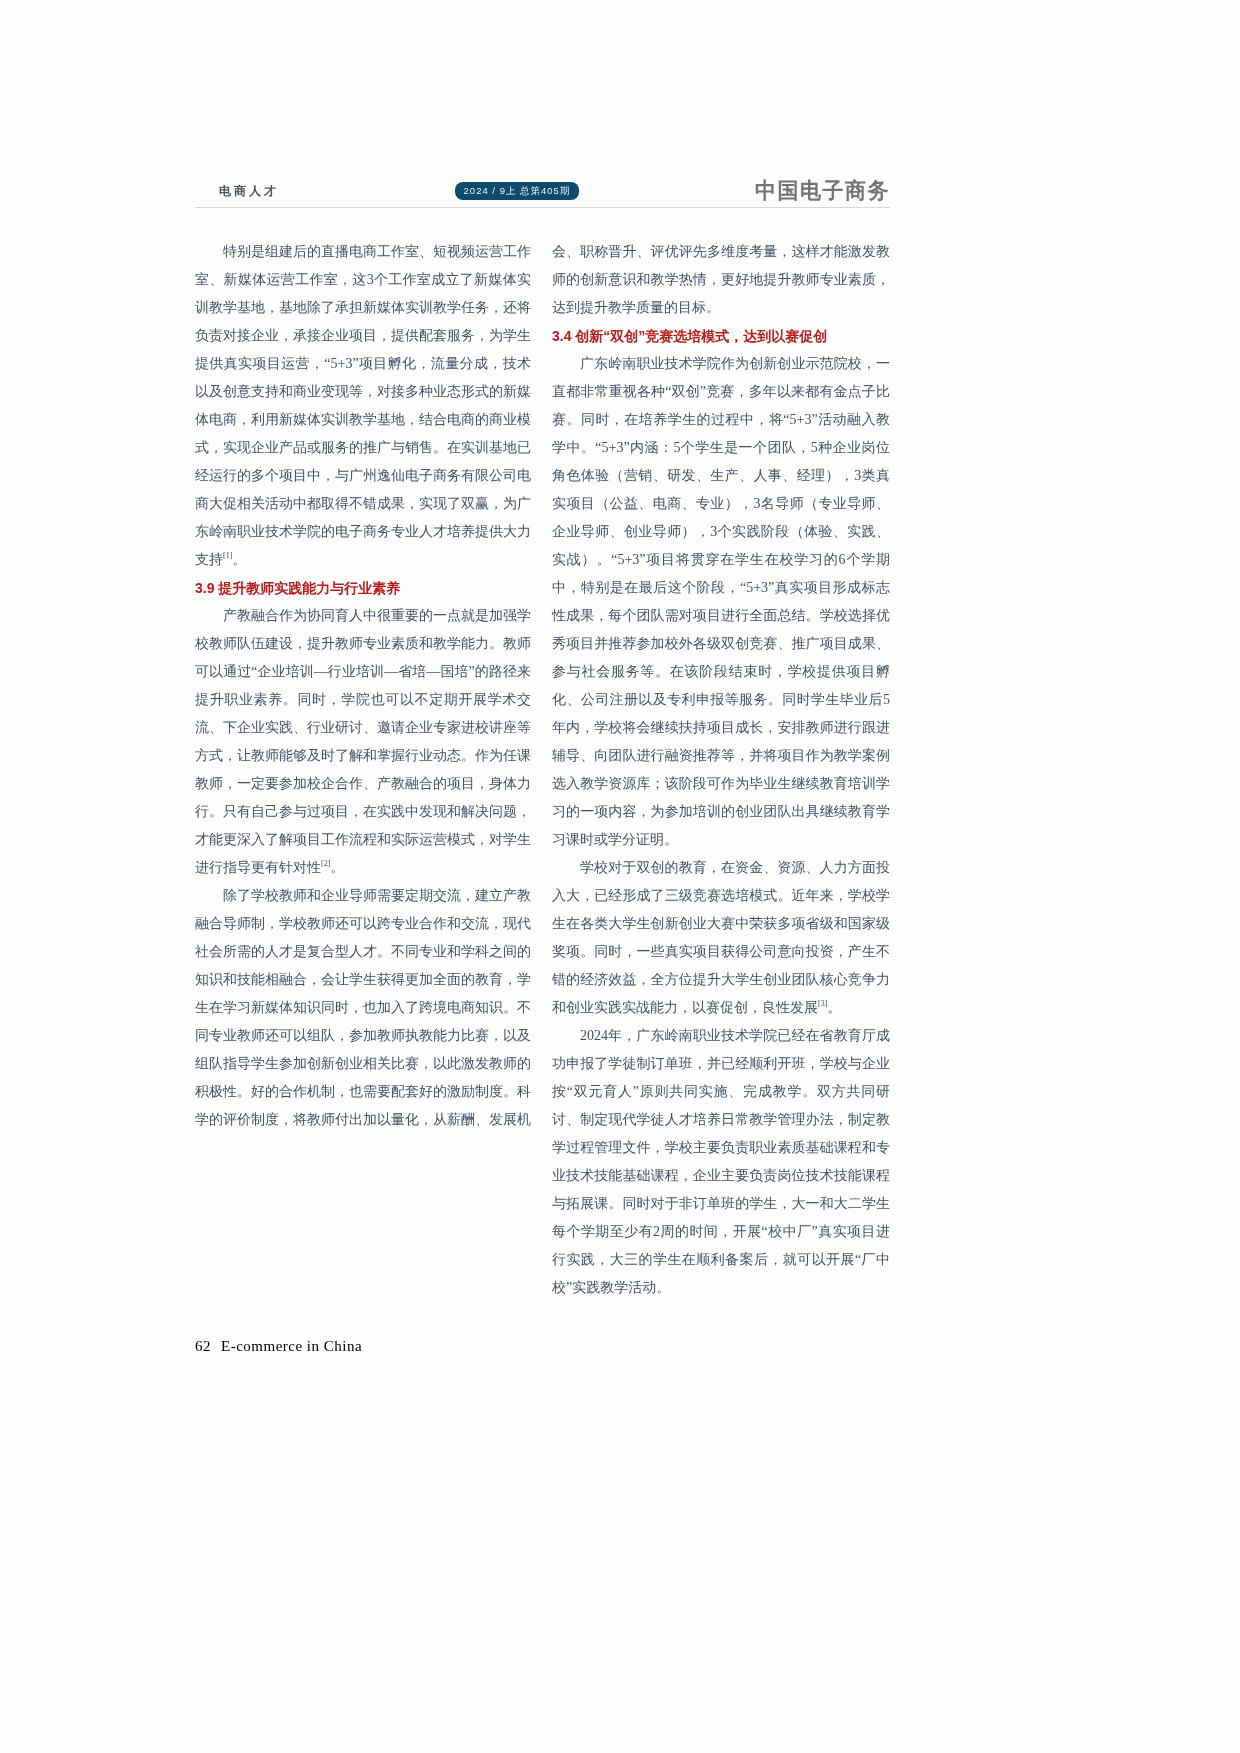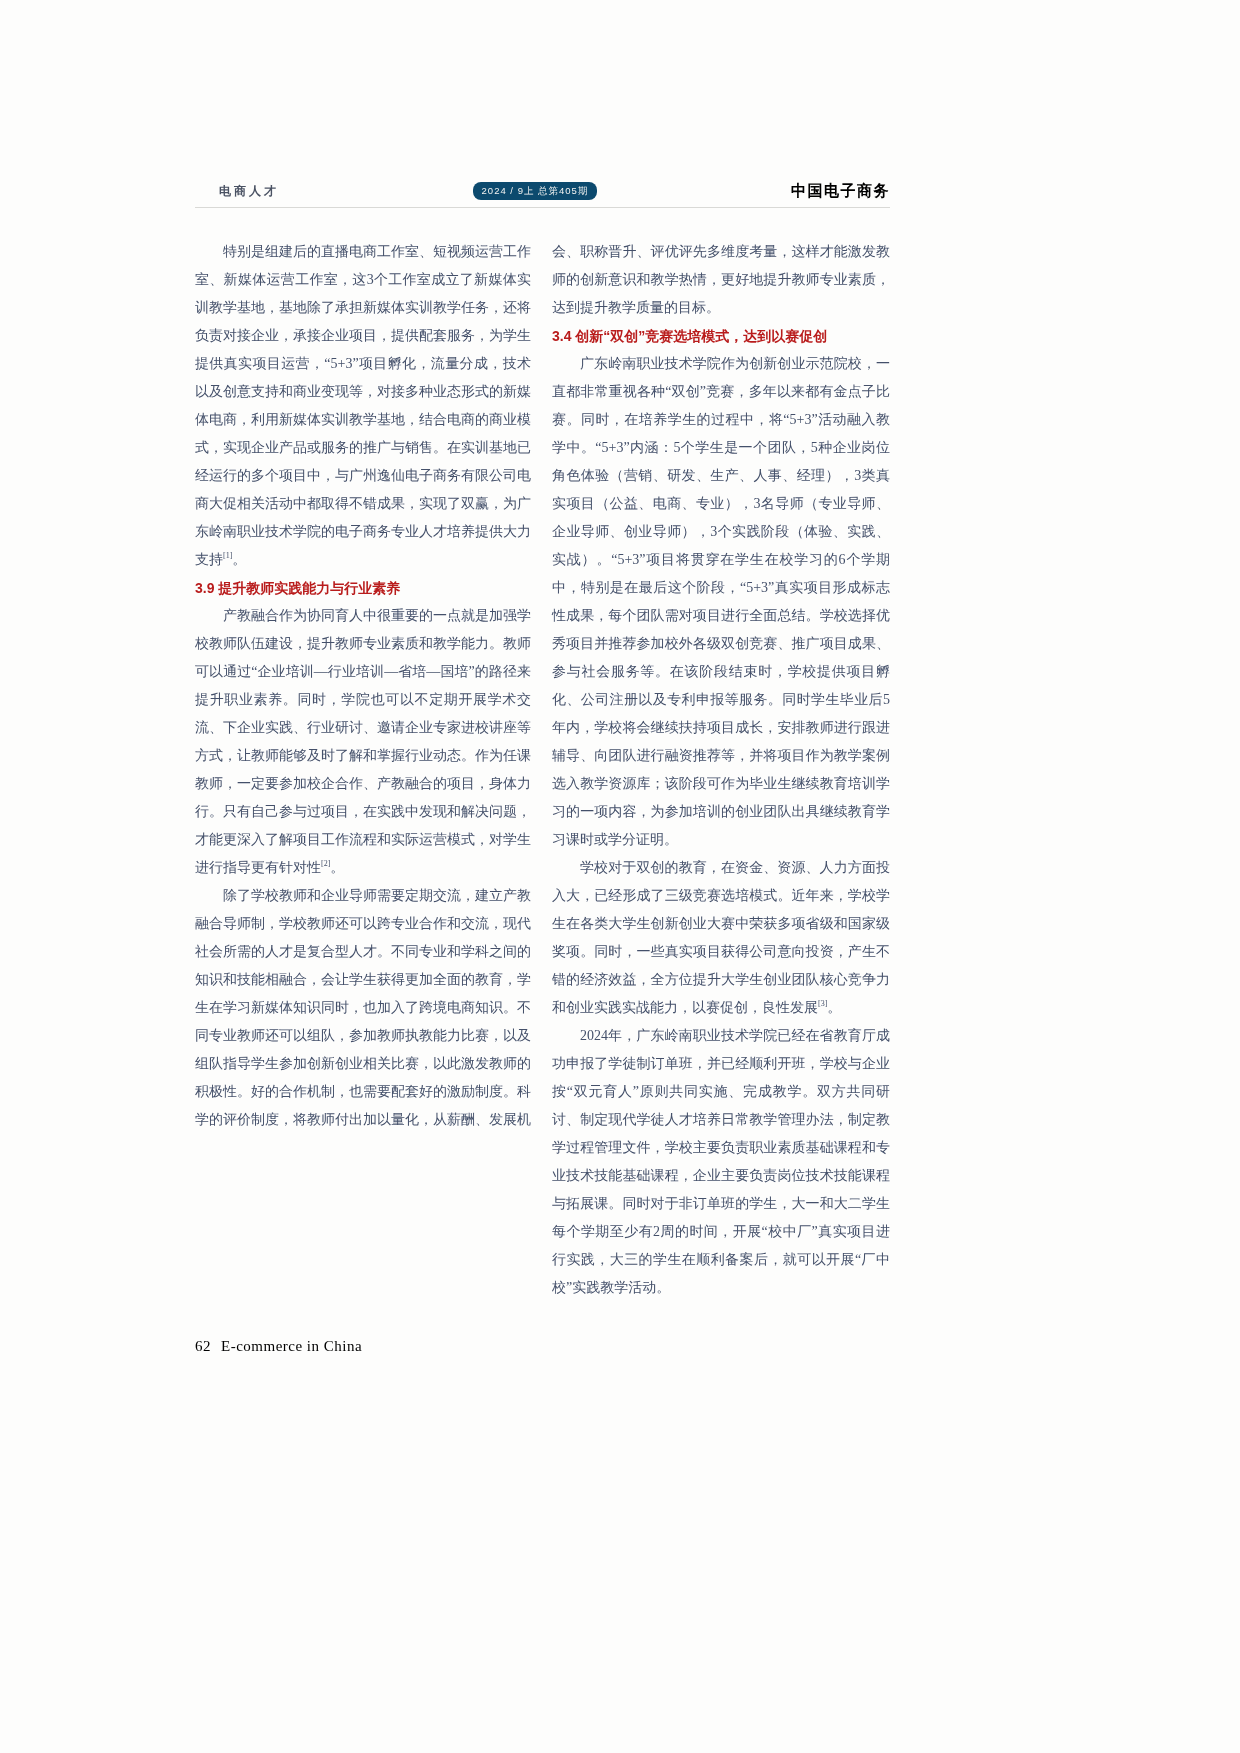--- a/index.html
+++ b/index.html
@@ -21,21 +21,21 @@
     font-size:12px;font-weight:bold;color:#4a5263;letter-spacing:3px;padding-left:24px;
   }
   .issue-badge{
     background:#0c4a6e;color:#f4f4f2;
     font-family:"Liberation Sans","DejaVu Sans",sans-serif;
     font-size:9.5px;letter-spacing:1px;
     padding:2.5px 9px;border-radius:8px;white-space:nowrap;
   }
   .brand{
     font-family:"Liberation Sans","DejaVu Sans",sans-serif;
-    font-size:15px;font-weight:900;color:#000000;letter-spacing:1.5px;
+    font-size:21px;font-weight:900;color:#737373;letter-spacing:1.5px;
     transform:scaleY(1.05);
   }
   .header-rule{
     position:absolute;left:195px;top:207px;width:695px;height:1px;
     background:#d9d9d6;
   }
   
   .column{
     position:absolute;top:238px;
     font-size:14px;line-height:28px;color:#44506a;

